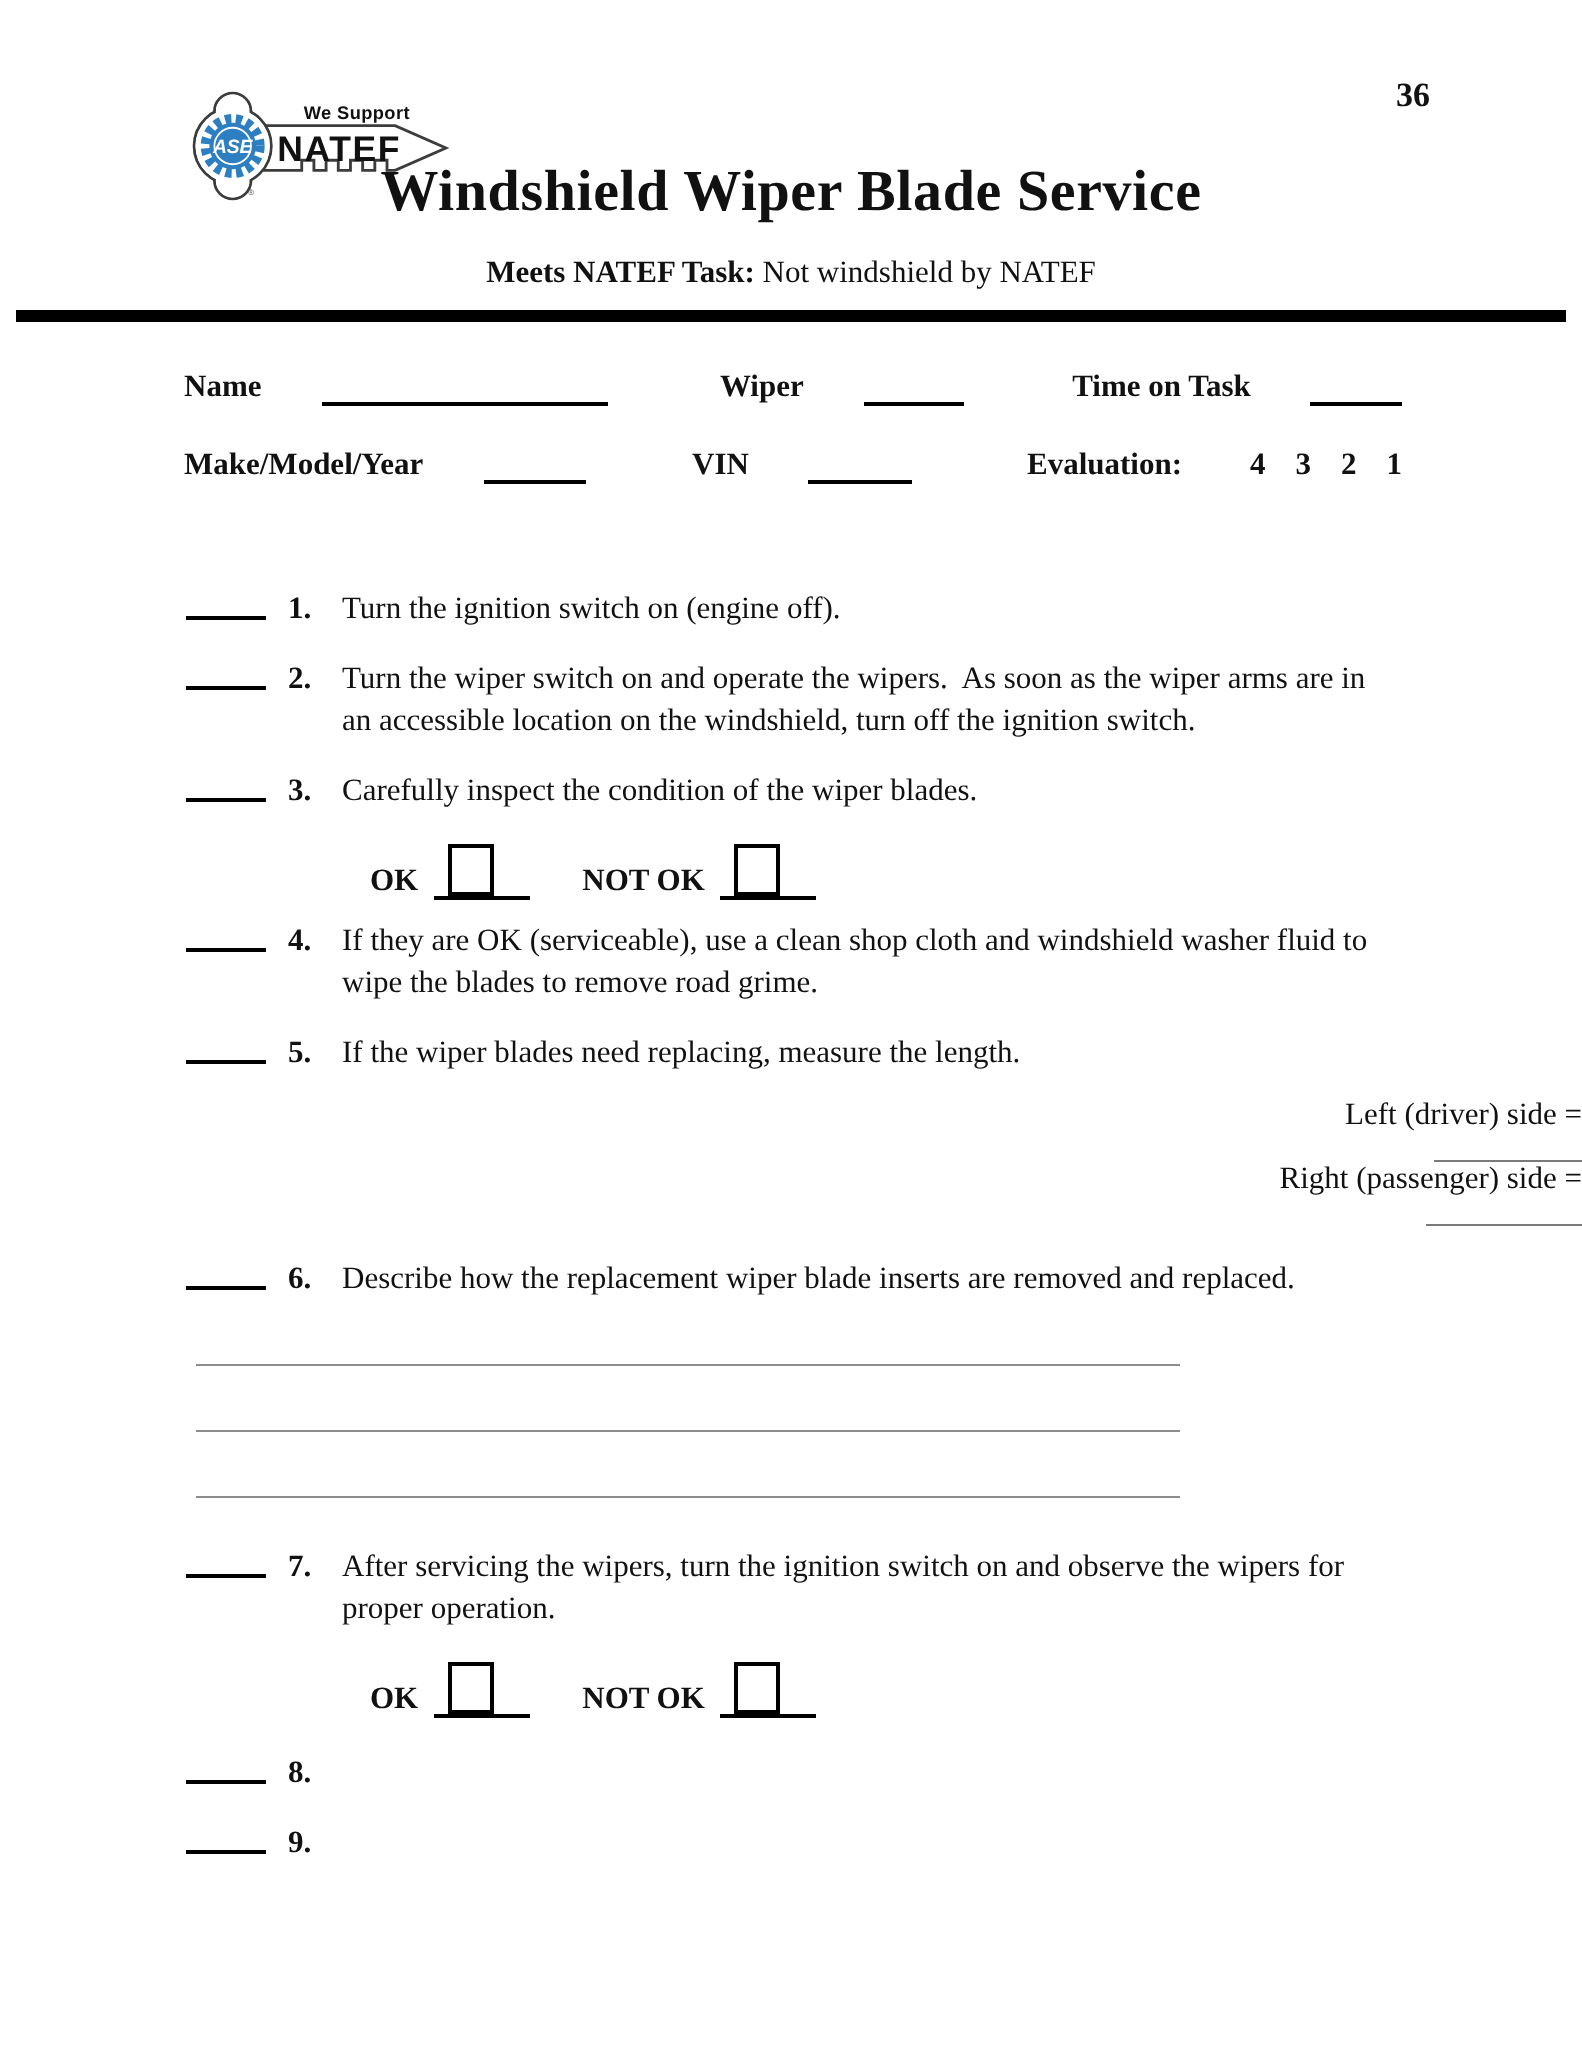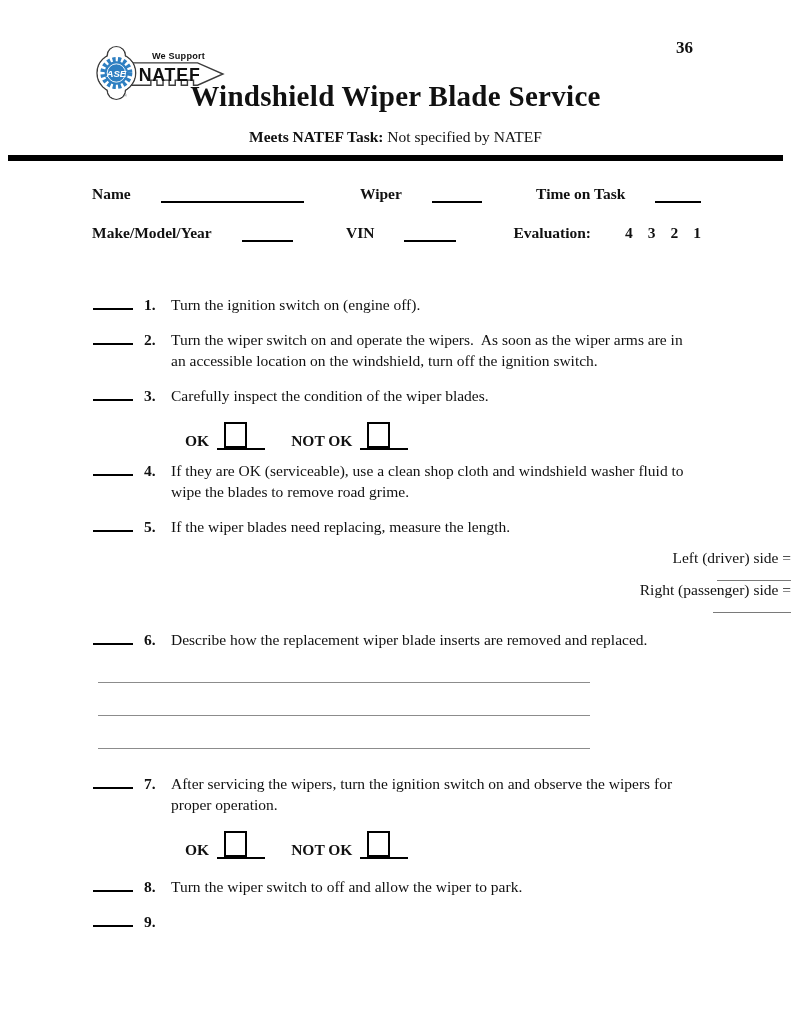--- a/index.html
+++ b/index.html
@@ -8,21 +8,21 @@
     position: relative;
     width: 791px; height: 1024px;
     margin: 0 auto;
     background: #ffffff;
     font-family: "Liberation Serif", "DejaVu Serif", serif;
     color: #111;
     overflow: hidden;
   }
   
   .pagenum {
-    position: absolute; top: 38px; right: 98px;
+    position: absolute; top: 38px; right: 76px;
     font-weight: bold; font-size: 17px;
   }
   .logo { position: absolute; left: 94px; top: 45px; }
   
   .title {
     padding-top: 80px;
     text-align: center;
     font-size: 29px; font-weight: bold;
     line-height: 1.15;
     letter-spacing: 0.3px;
@@ -149,21 +149,21 @@
 
       <text x="57" y="13.5" font-family="Liberation Sans, sans-serif" font-size="9" font-weight="bold" fill="#111" letter-spacing="0.2">We Support</text>
       <text x="44" y="34.5" font-family="Liberation Sans, sans-serif" font-size="17.5" font-weight="bold" fill="#111" letter-spacing="0.8">NATEF</text>
     </svg>
   </div>
 
   <h1 class="title">Windshield Wiper Blade Service</h1>
 
   <div class="subtitle">
     <span class="lbl">Meets NATEF Task:</span>
-    <span>Not specified by NATEF</span>
+    <span>Not windshield by NATEF</span>
   </div>
 
   <div class="rule"></div>
 
   <div class="formrow">
     <span>Name</span>
     <span class="u nameline"></span>
     <span class="gap16"></span>
     <span>Wiper</span>
     <span class="u dateline"></span>
@@ -264,21 +264,20 @@
       </span>
       <span>NOT OK</span>
       <span class="cline">
         <span class="cbox"></span>
       </span>
     </div>
 
     <div class="step">
       <span class="sblank"></span>
       <span class="snum">8.</span>
-      <span class="stext">Turn the wiper switch to off and allow the wiper to park.</span>
     </div>
 
     <div class="step">
       <span class="sblank"></span>
       <span class="snum">9.</span>
     </div>
 
   </div>
 </div>
 

